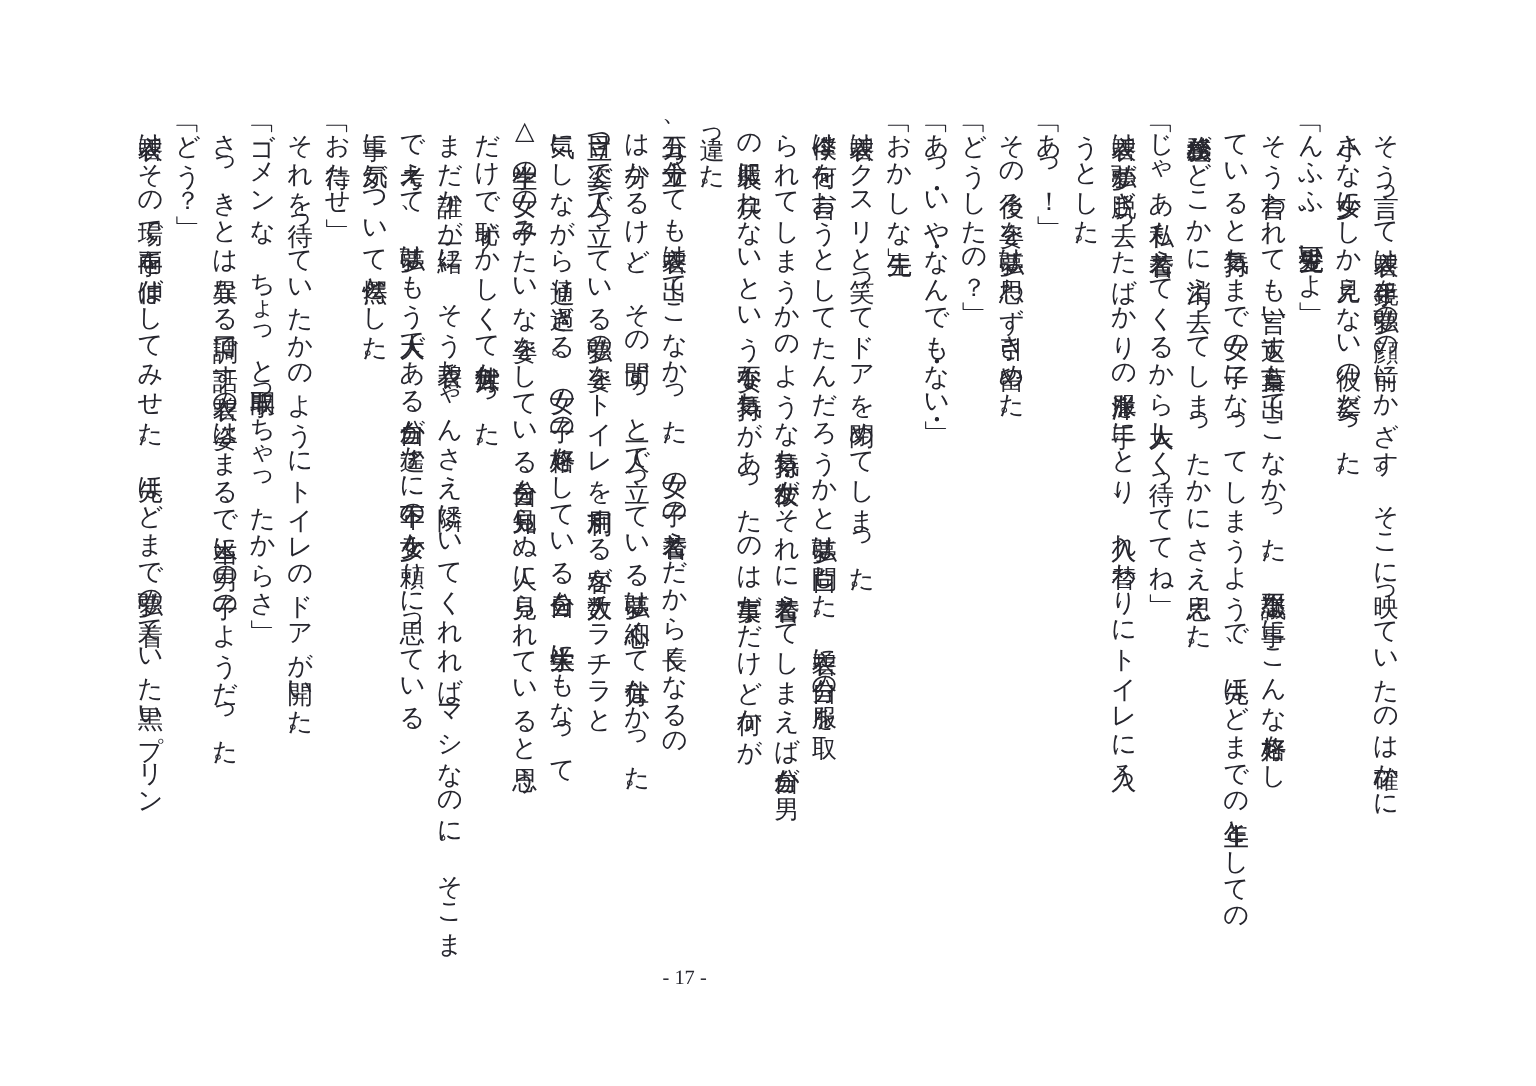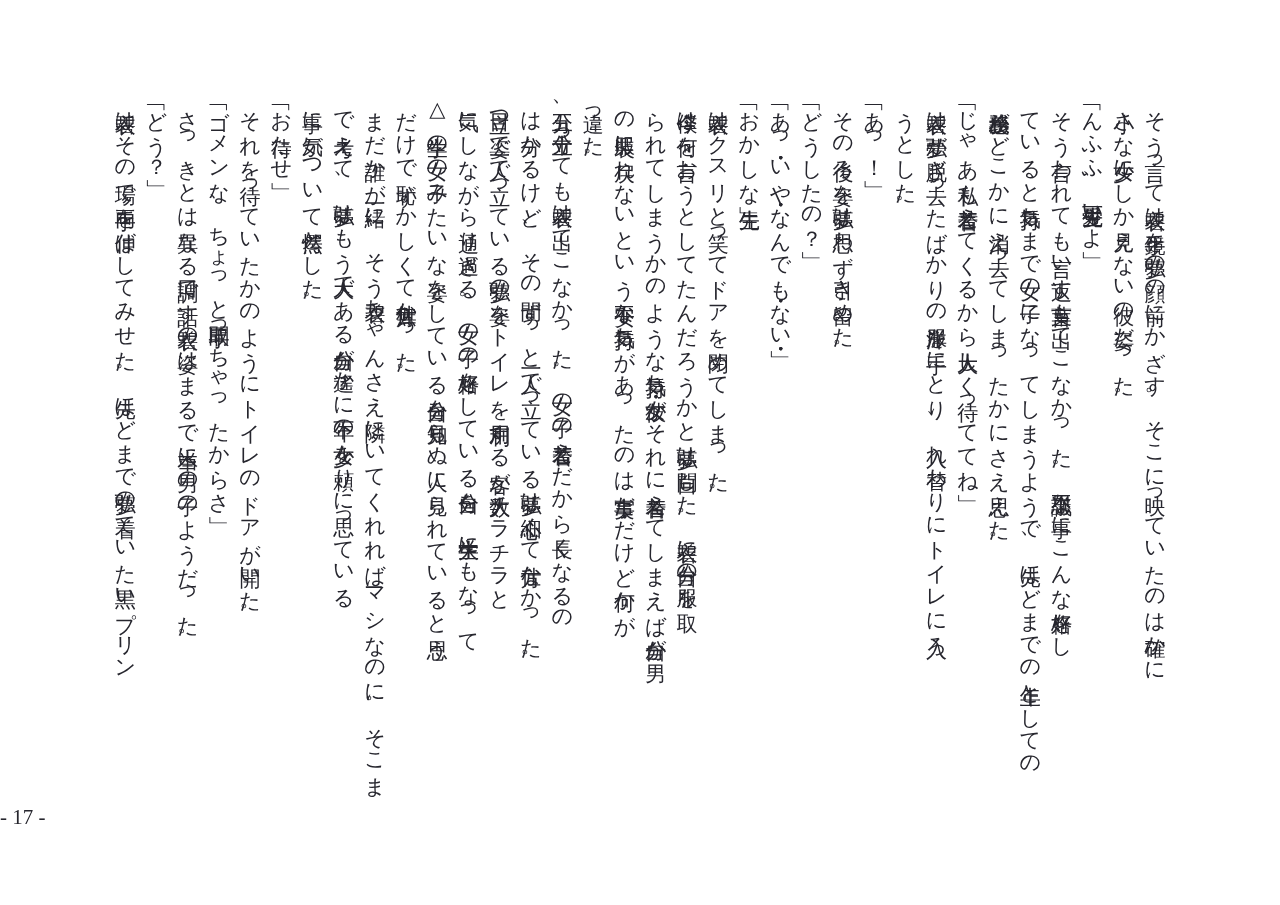--- a/index.html
+++ b/index.html
@@ -30,21 +30,22 @@
   }
   .text-block p {
     margin: 0;
     white-space: pre;
   }
   .page-footer {
     position: absolute;
     top: 805px;
     left: 0;
     width: 1141px;
-    font-size: 21px;
+    text-align: center;
+    font-size: 17px;
     color: #26262e;
     writing-mode: horizontal-tb;
   }
 </style>
 </head>
 <body>
 
 <div class="page">
   <div class="text-block">
     <p>そう言って碧衣は手鏡を弘夢の顔の前にかざす。そこに映っていたのは確かに</p>

